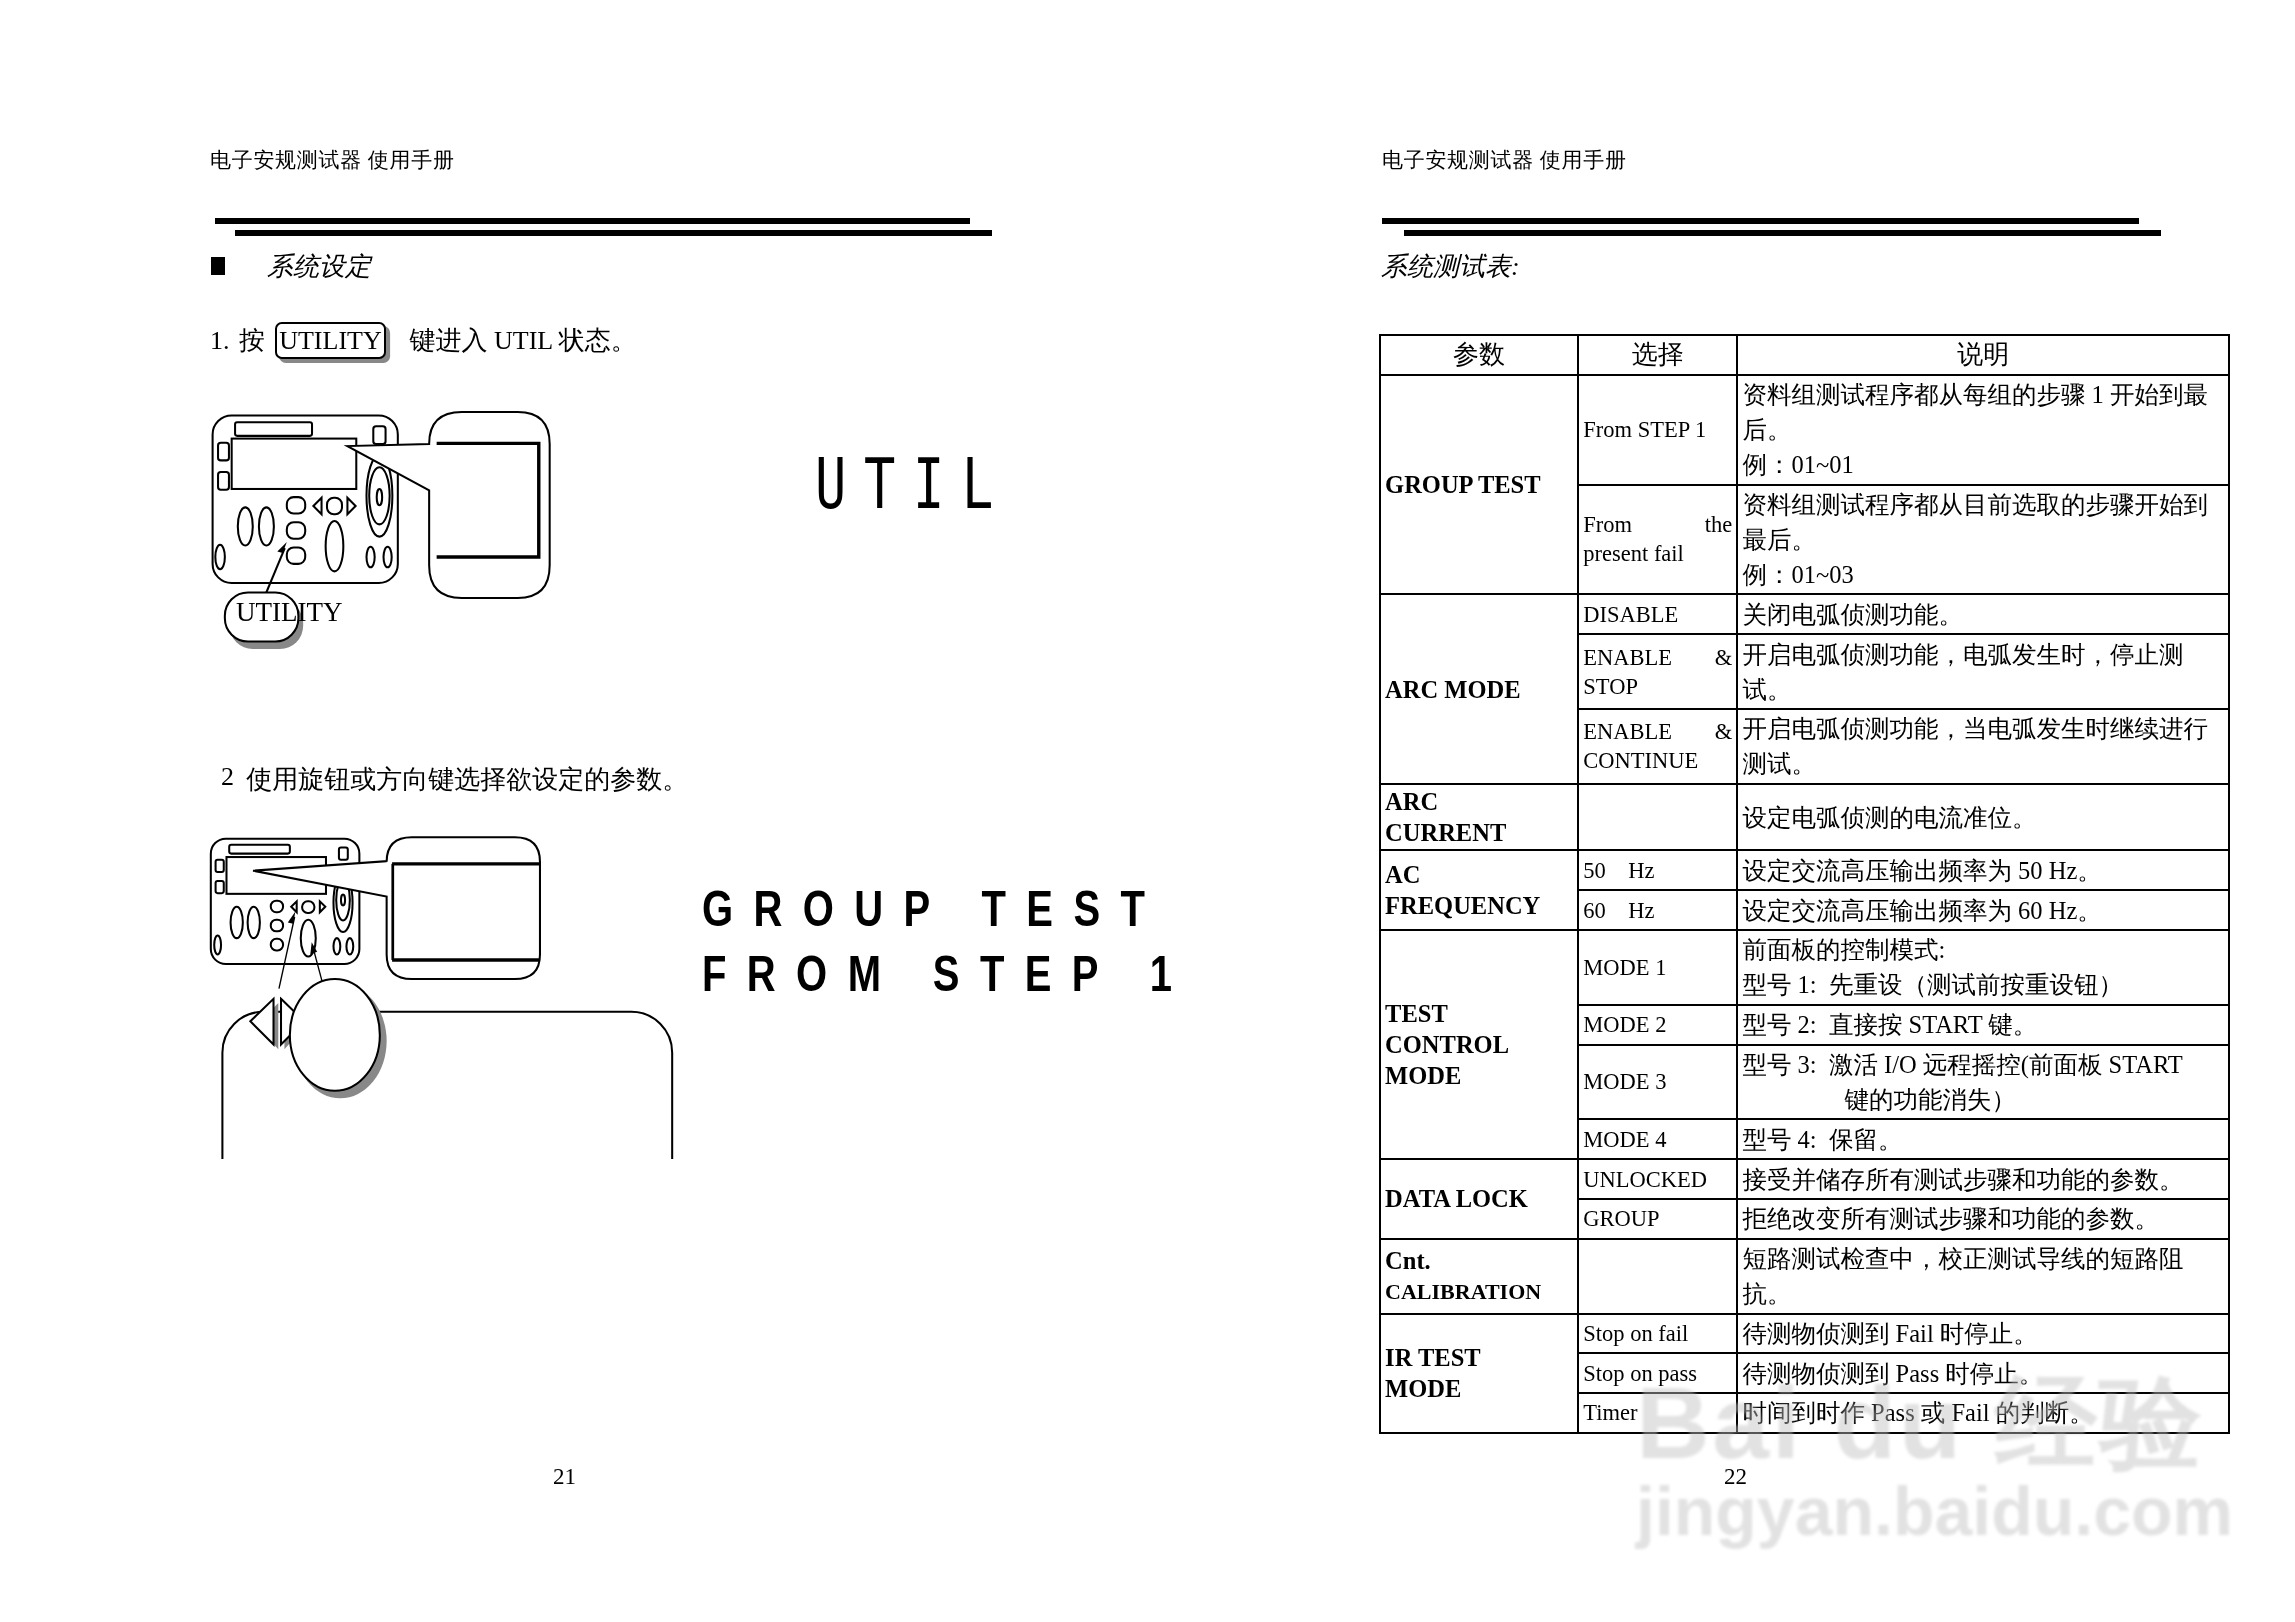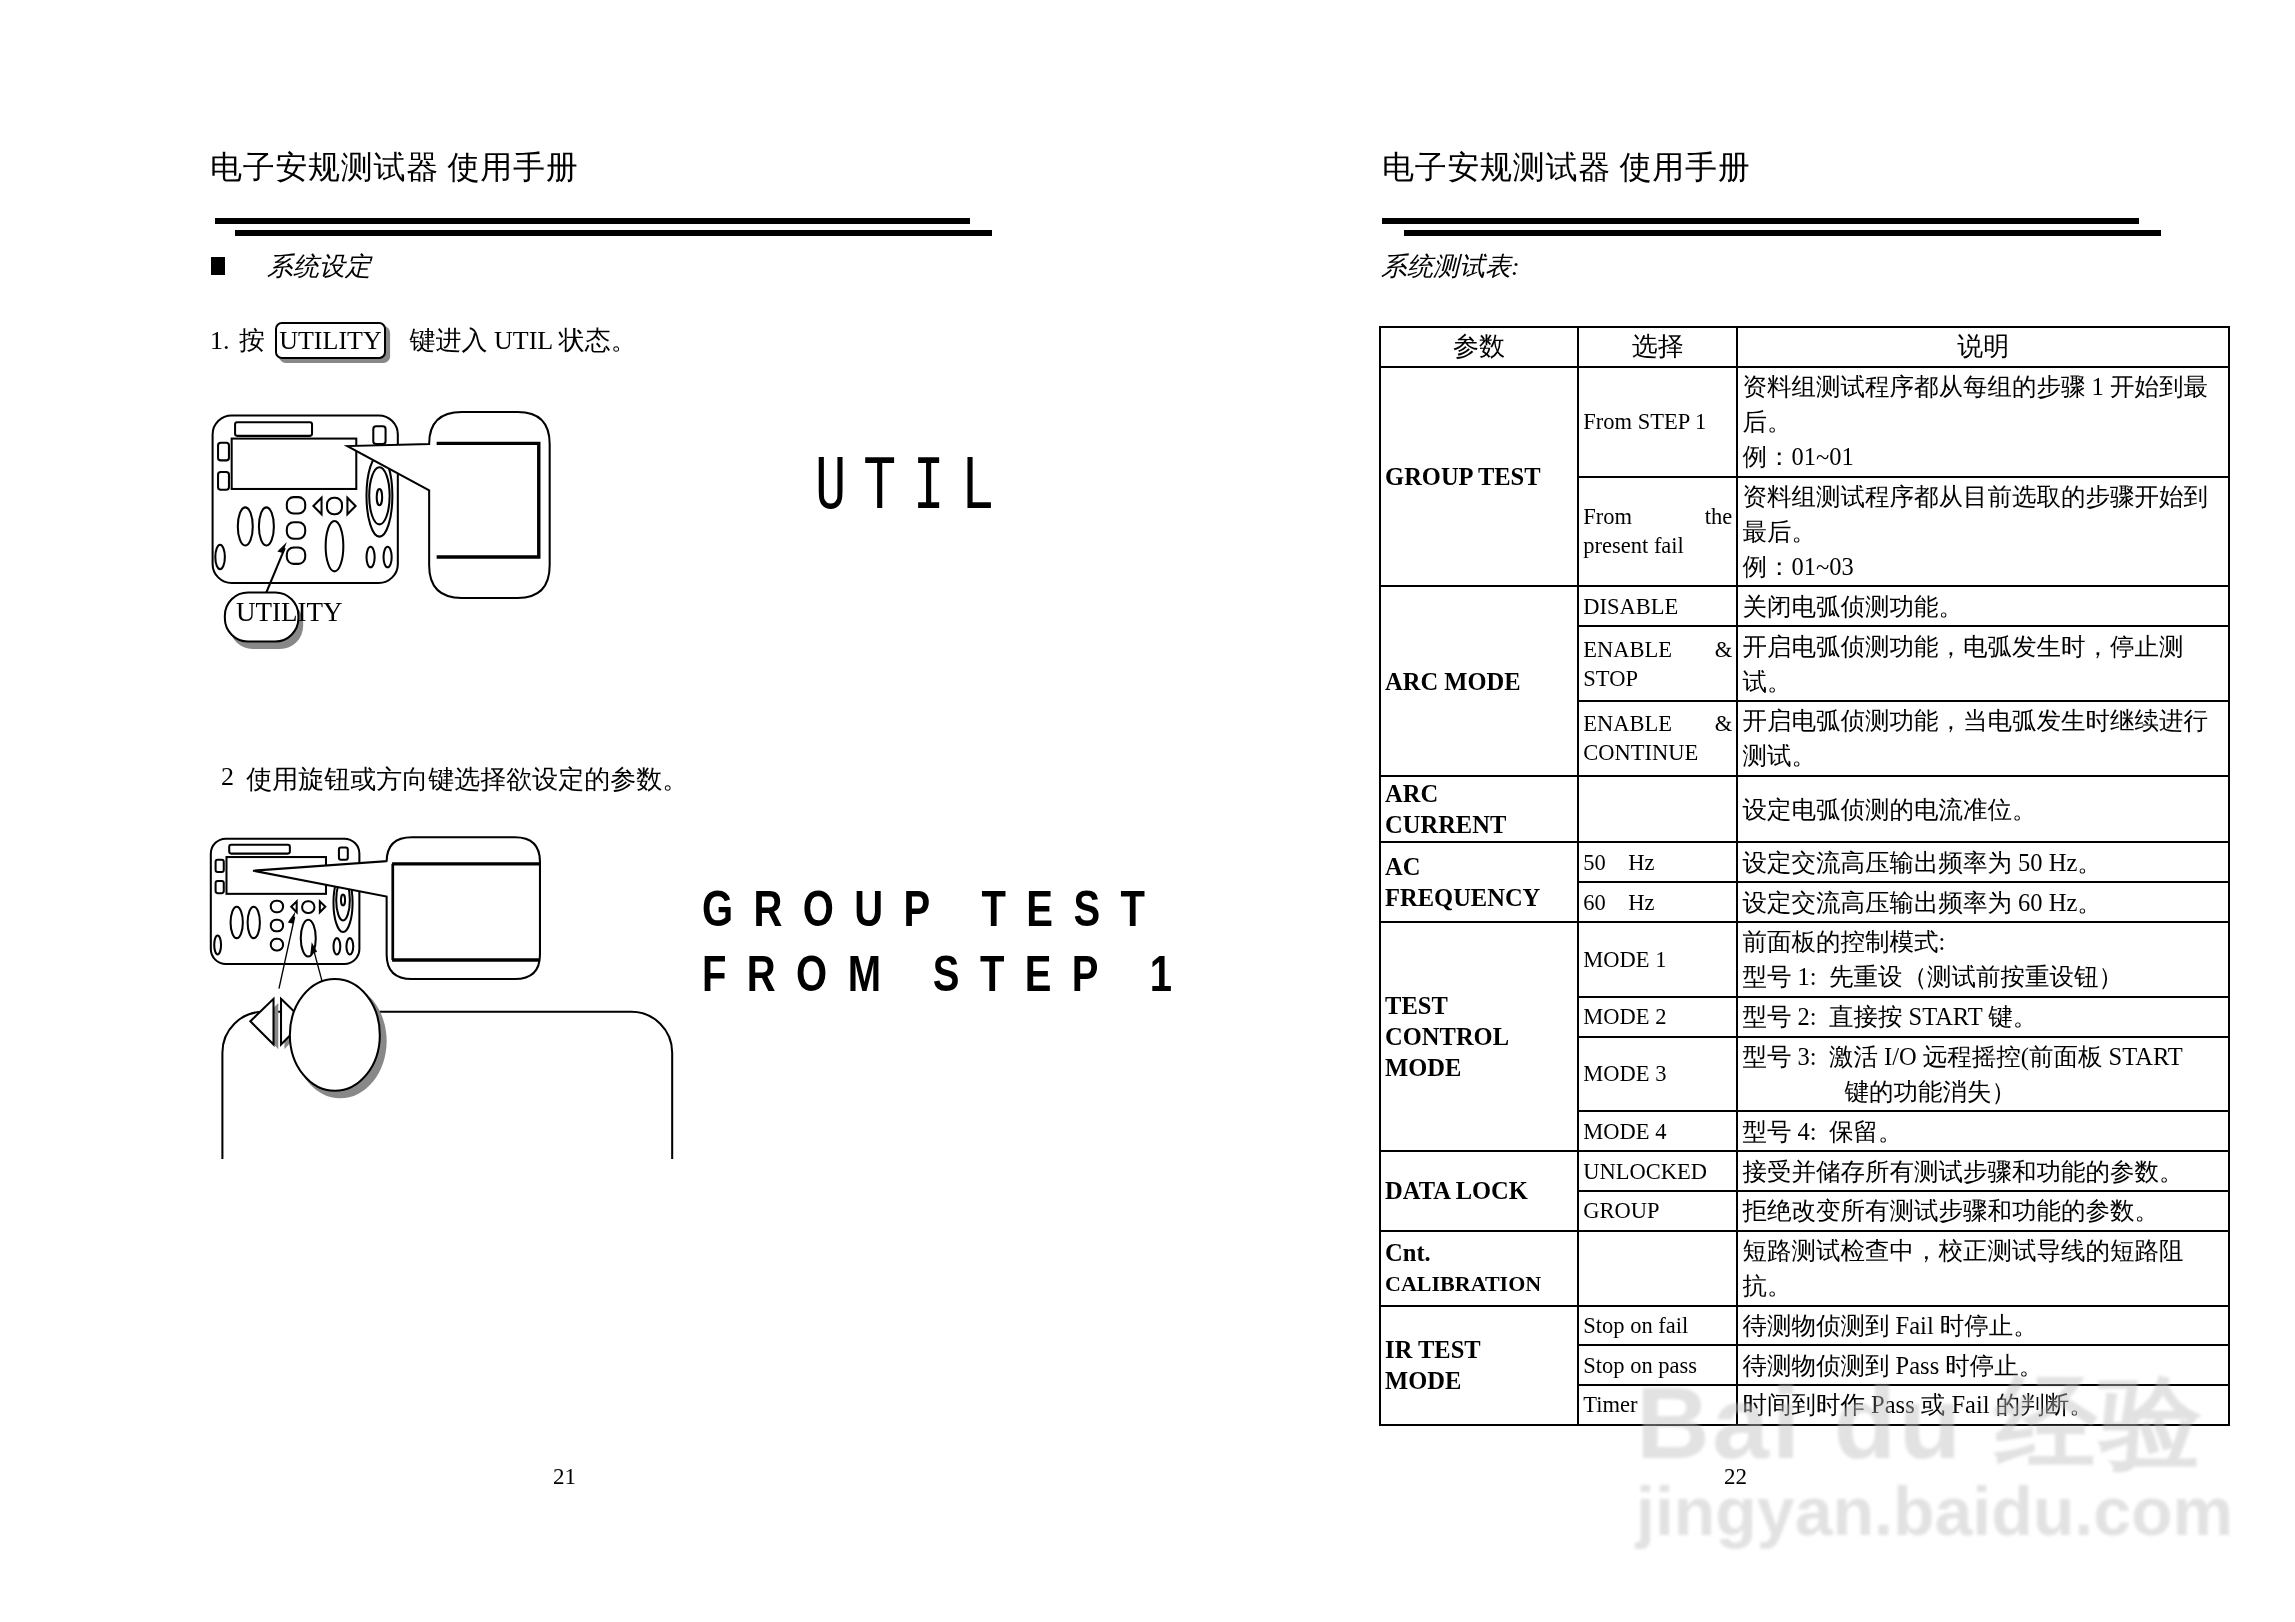--- a/index.html
+++ b/index.html
@@ -1,28 +1,28 @@
 <!DOCTYPE html>
 <html style="font-size:11px"><head>
 <meta charset="utf-8">
 <style>
   html, body { margin:0; padding:0; background:#ffffff; }
   body { width:2295px; height:1622px; position:relative; overflow:hidden;
          font-family:"Liberation Serif","DejaVu Serif",serif; color:#000; }
   .abs { position:absolute; }
-  .hdr { font-size:32px; letter-spacing:0.7px; }
+  .hdr { font-size:21px; letter-spacing:0.7px; }
   .rule { position:absolute; height:5.5px; background:#000; }
   .title { font-size:26px;font-style:italic; }
   .bullet-sq { width:13.6px; height:17.7px; background:#000; }
   .step { font-size:26px; }
   .keycap { display:inline-block; border:2px solid #000; border-radius:6.8px;
             padding:0 2.7px; box-shadow:4.1px 4.1px 0 #888; line-height:33px; background:#fff; }
   .pagenum { font-size:23px; }
   
-  table.sys { position:absolute; left:1379px; top:326px; width:851px;
+  table.sys { position:absolute; left:1379px; top:334px; width:851px;
               border-collapse:collapse; font-size:23px; }
   table.sys td, table.sys th { border:2px solid #000; padding:1.4px 4.1px; vertical-align:middle; }
   table.sys th { font-weight:normal; text-align:center; font-size:26px; height:35px; }
   table.sys td.param { font-weight:bold; font-size:24.5px; width:188px; line-height:31px; }
   table.sys td.opt { width:149px; font-size:22.5px; line-height:29px; }
   table.sys td.desc { font-size:24.5px; line-height:35px; }
   .justify-two { display:flex; justify-content:space-between; }
   .lcd-text { font-family:"DejaVu Sans Mono","Liberation Mono",monospace; font-weight:bold; }
   .watermark { position:absolute; color:rgba(190,190,190,0.45); font-family:"Liberation Sans","DejaVu Sans",sans-serif;
                font-weight:bold; pointer-events:none; filter:blur(1.4px); }

